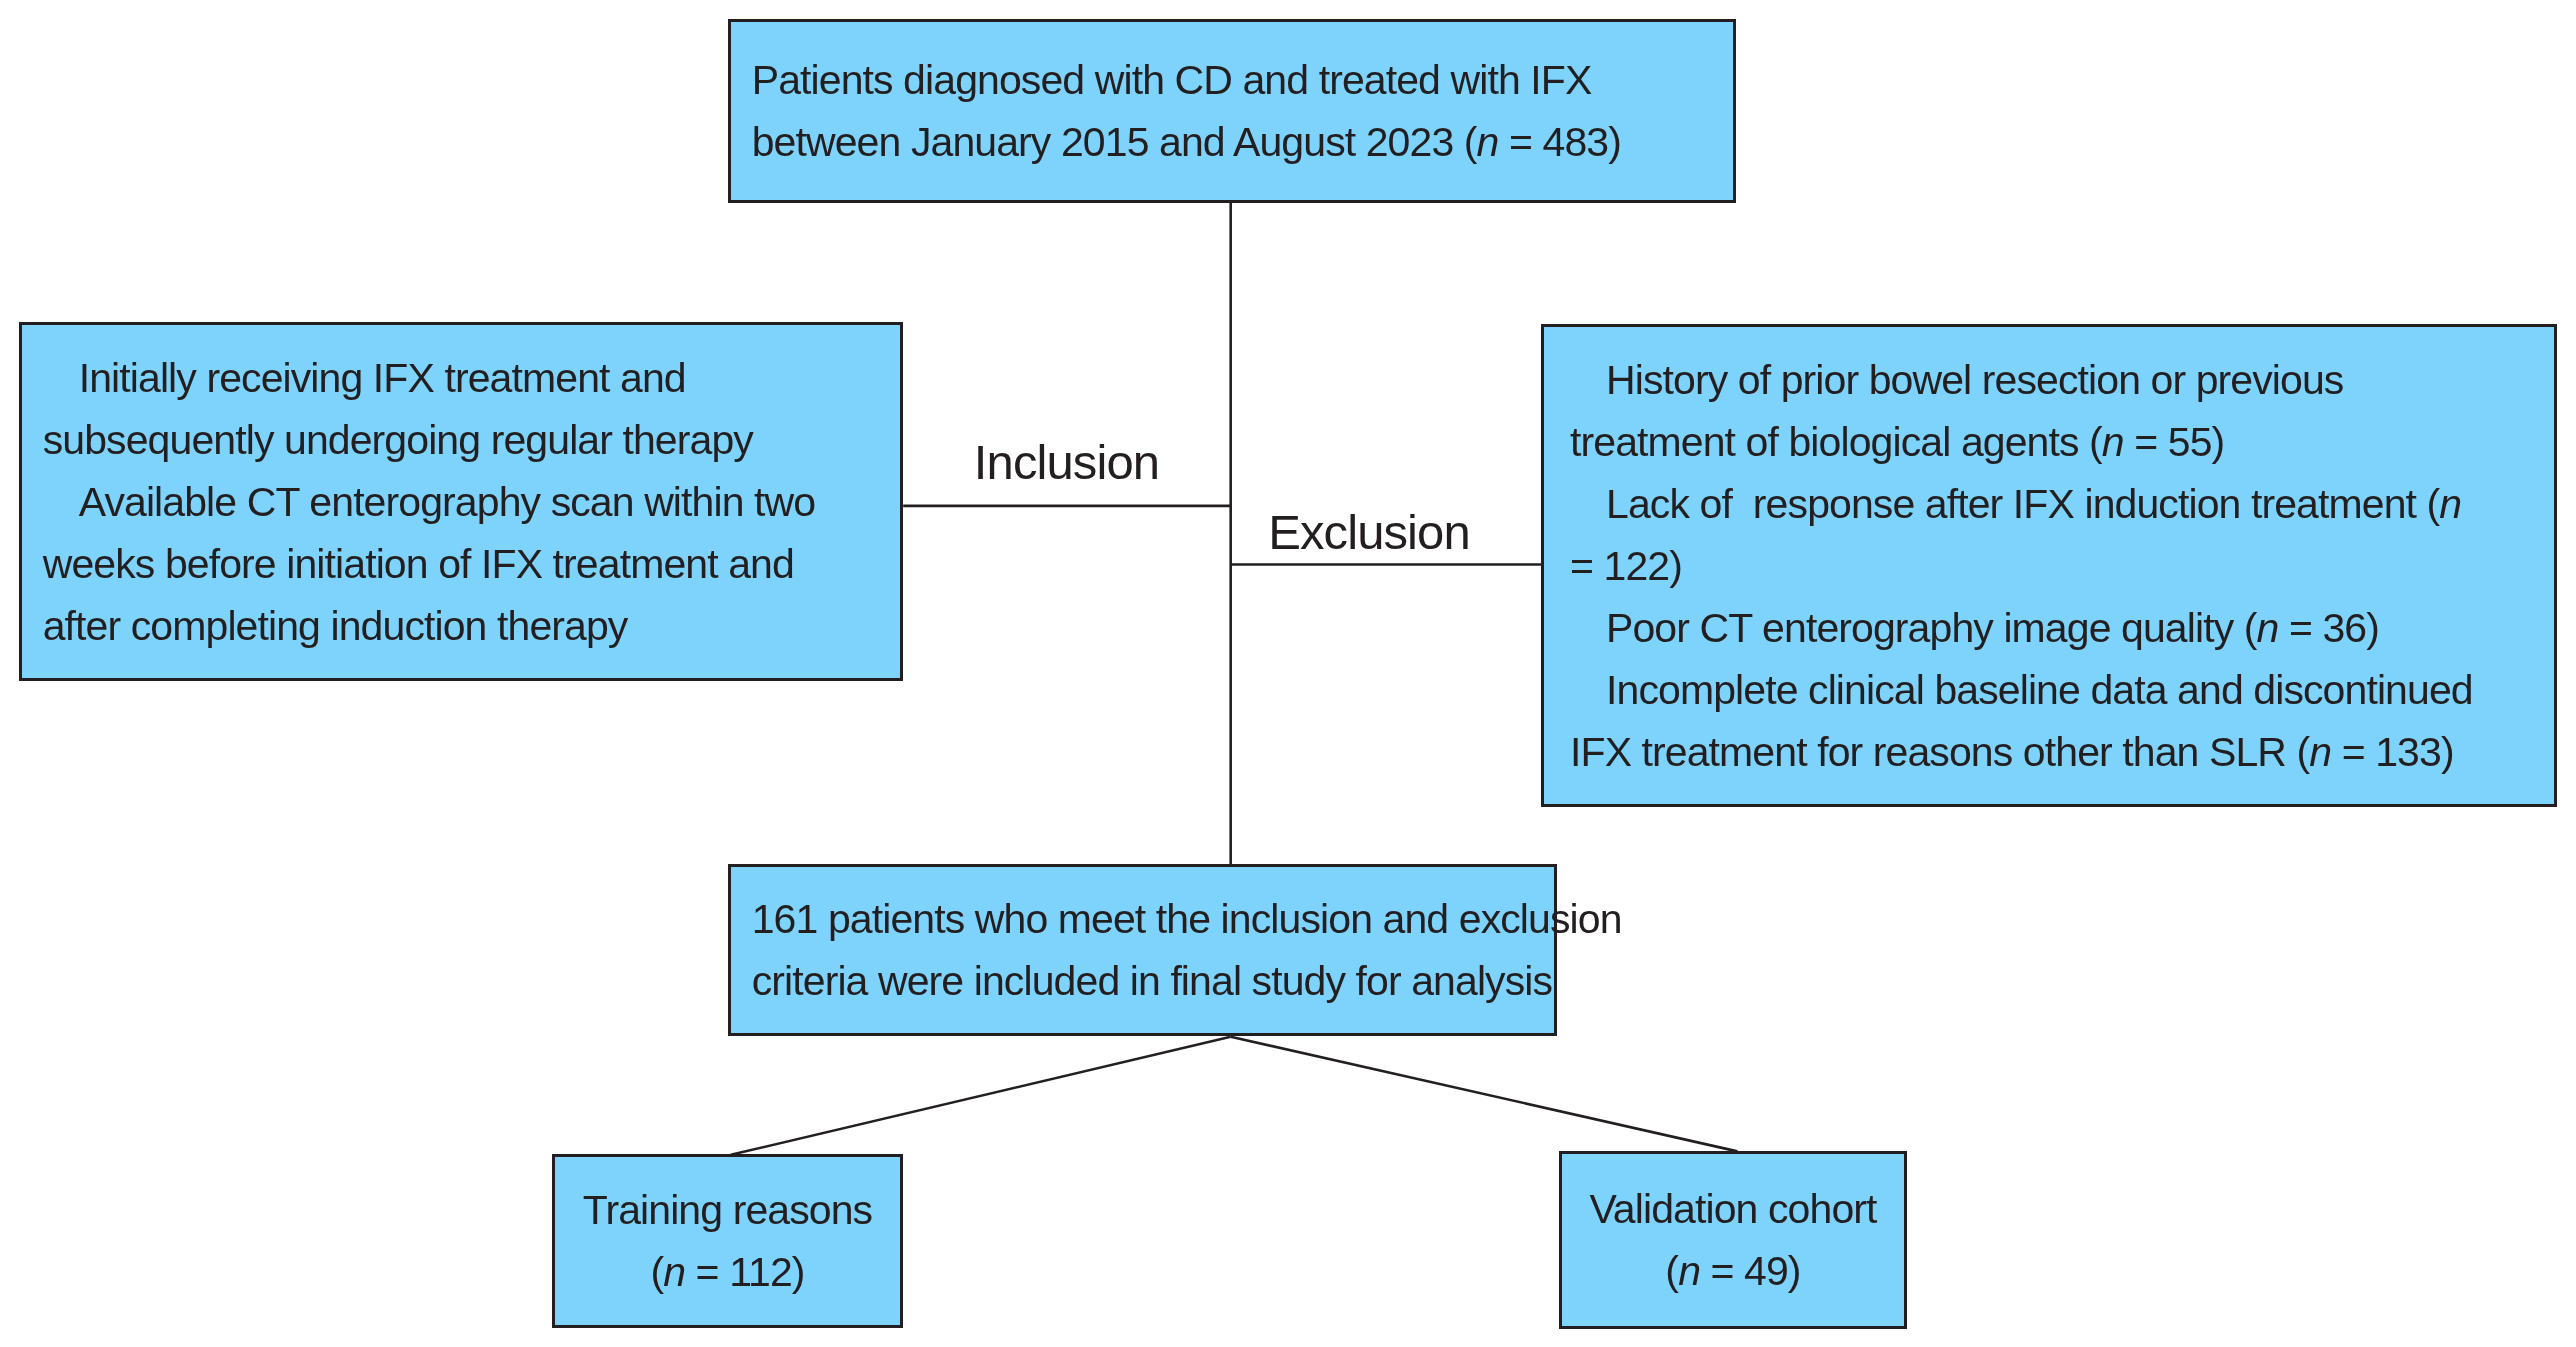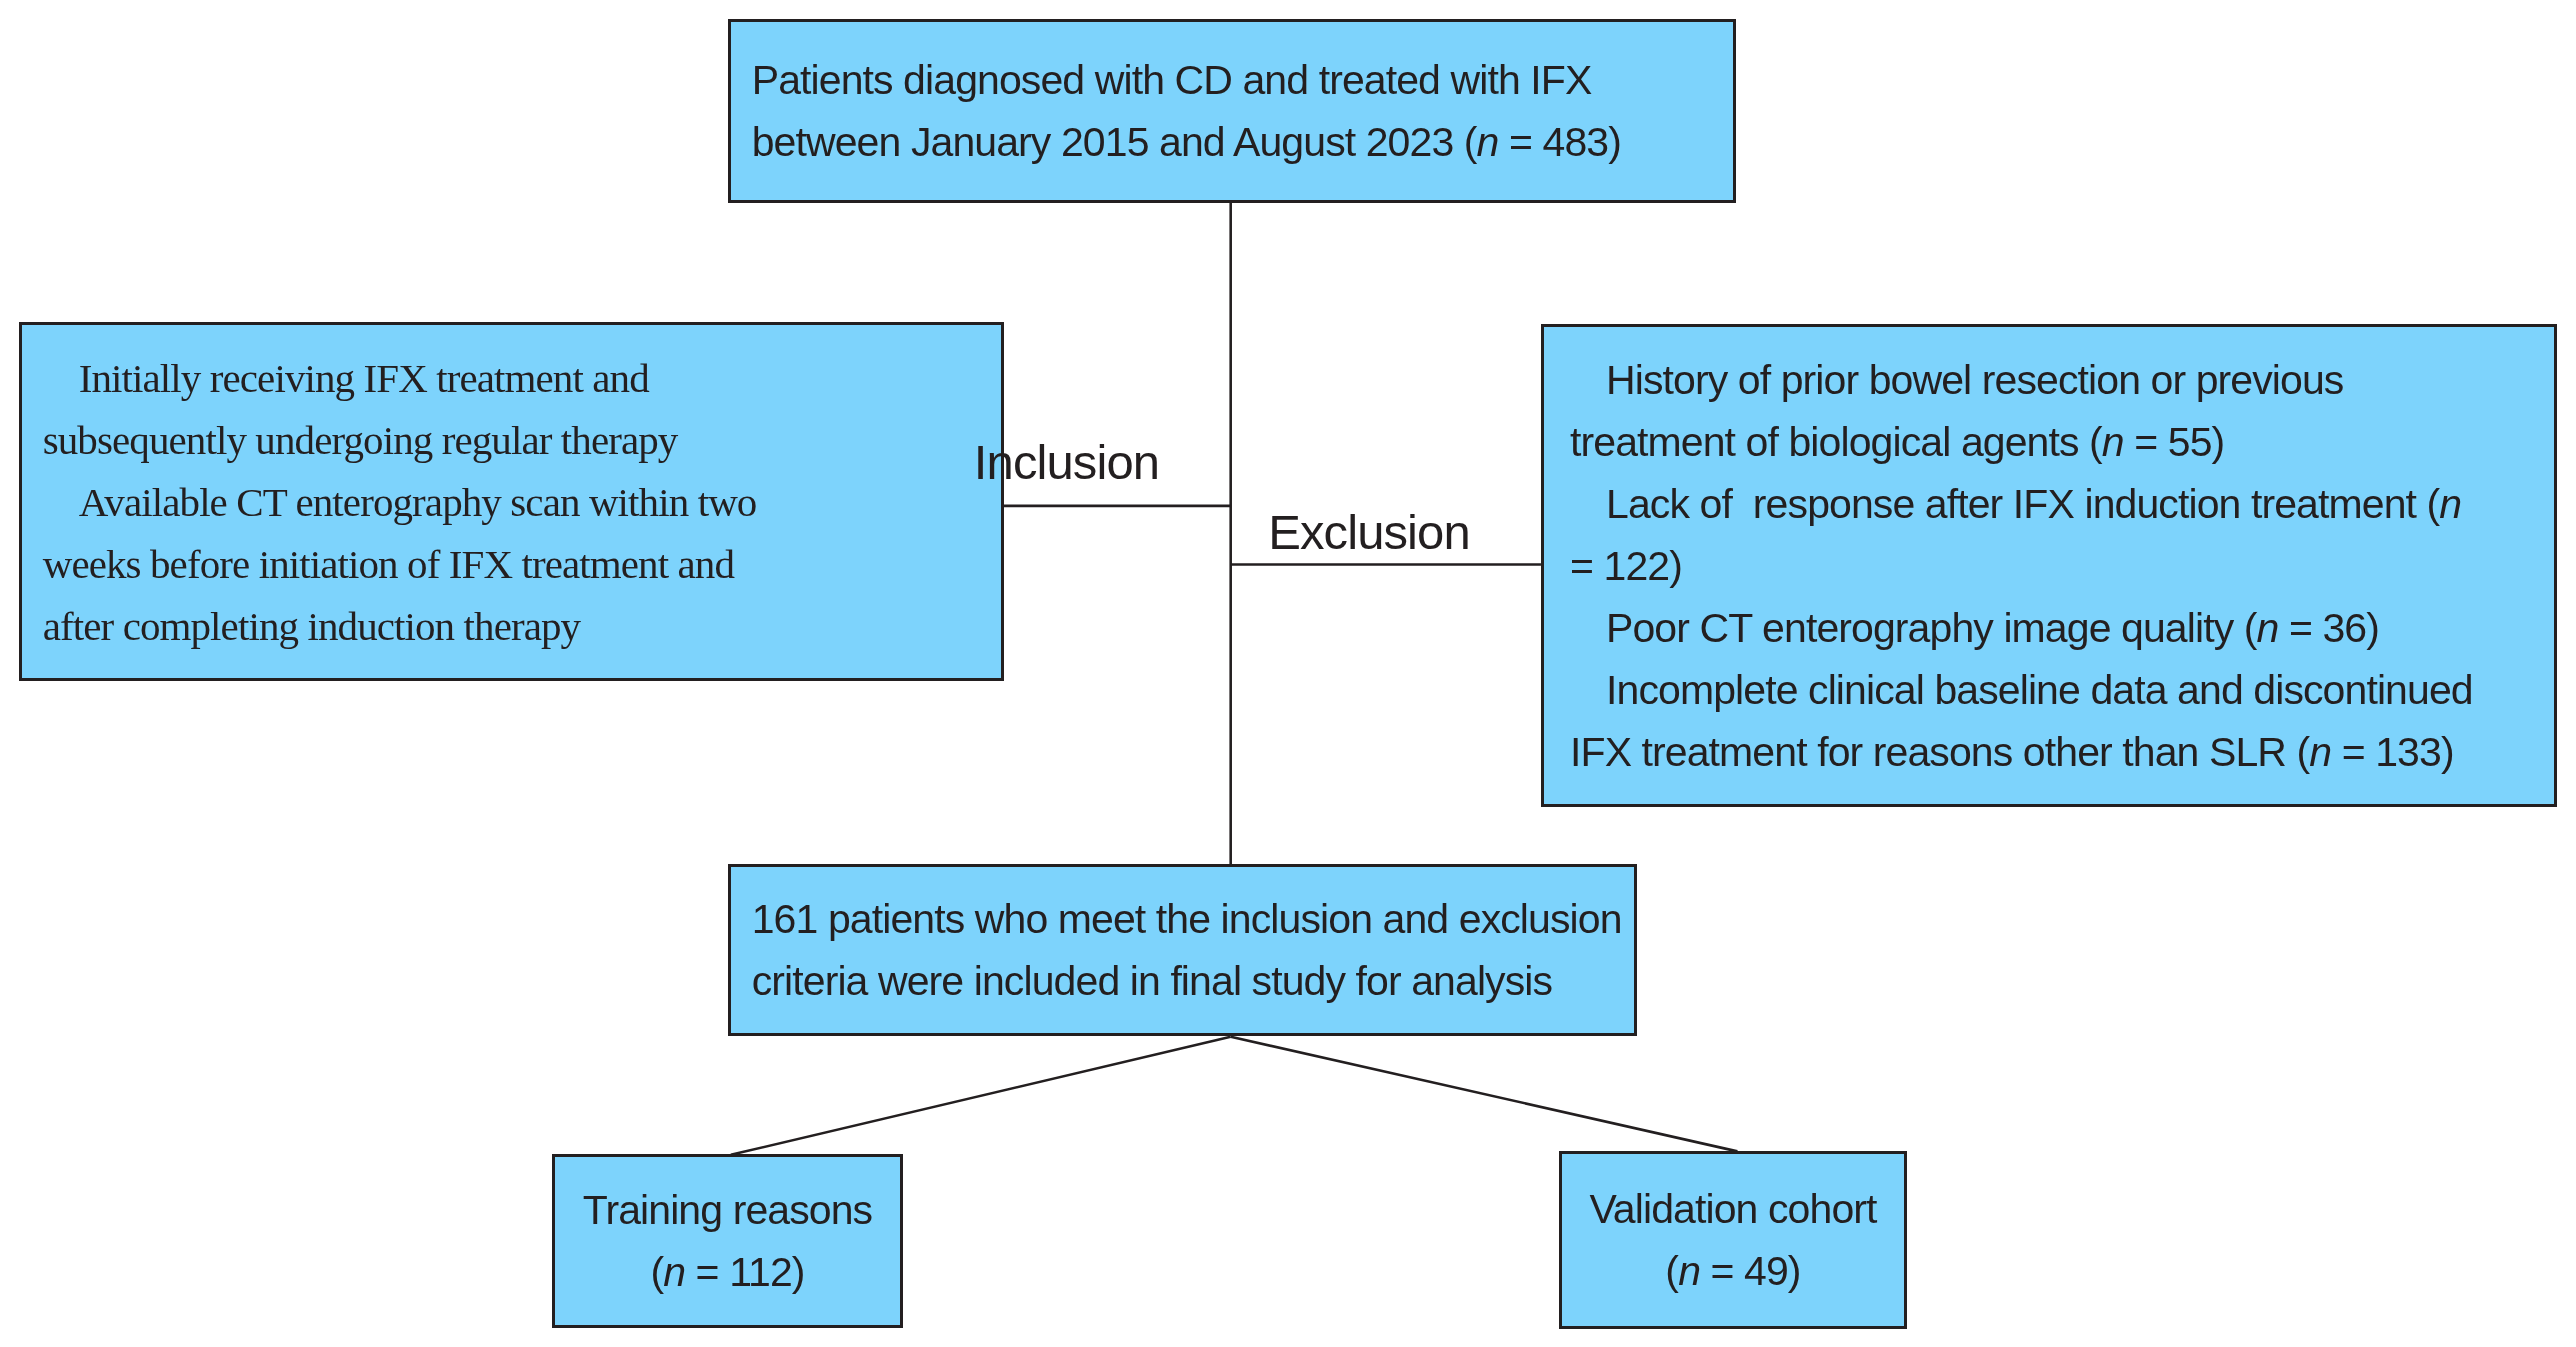--- a/index.html
+++ b/index.html
@@ -53,23 +53,23 @@
   }
   .flow-label {
     position: absolute;
     font-size: 49px;
     line-height: 48px;
     letter-spacing: -0.9px;
     text-align: center;
     white-space: pre;
   }
   #box-top    { left: 728px;  top: 19px;   width: 1008px; height: 184px; padding-left: 20.7px; }
-  #box-incl   { left: 19px;   top: 322px;  width: 985px; height: 359px; padding-left: 20.7px; padding-right: 8.6px; font-family: Liberation Serif, serif; }
+  #box-incl   { left: 19px;   top: 322px;  width: 884px; height: 359px; padding-left: 20.7px; padding-right: 8.6px; }
   #box-excl   { left: 1541px; top: 324px;  width: 1016px; height: 483px; padding-left: 26px; padding-right: 8.6px; }
-  #box-final  { left: 728px;  top: 864px; width: 909px; height: 172px; padding-left: 20.7px; }
+  #box-final  { left: 728px;  top: 864px; width: 829px; height: 172px; padding-left: 20.7px; }
   #box-train  { left: 552px;  top: 1154px; width: 351px;  height: 174px; }
   #box-valid  { left: 1559px; top: 1151px; width: 348px;  height: 178px; }
   #label-incl { left: 903px; top: 438px;  width: 327px; }
   #label-excl { left: 1231px; top: 508px;  width: 276px; }
 </style>
 </head>
 <body>
 
 <div class="canvas">
 

